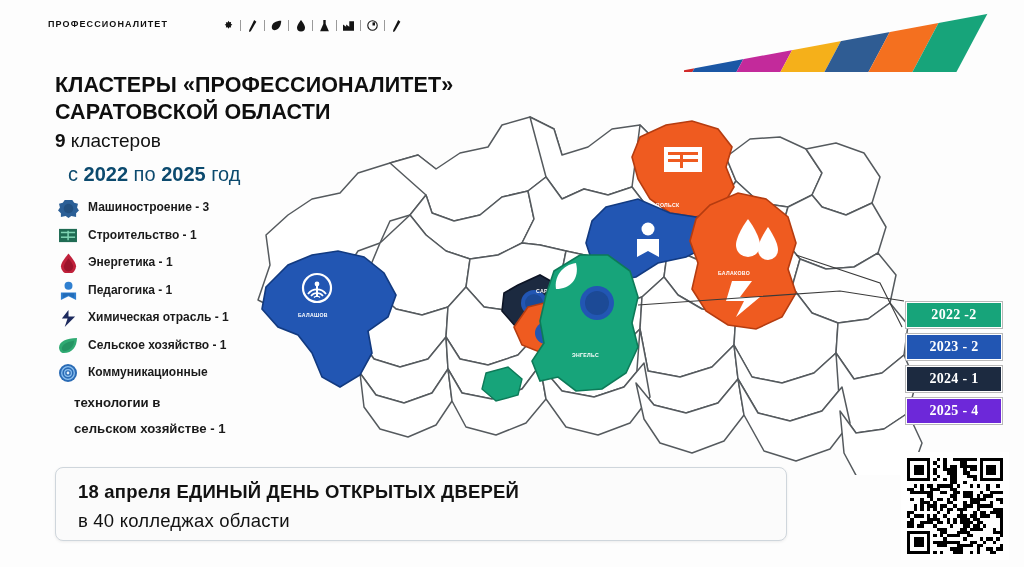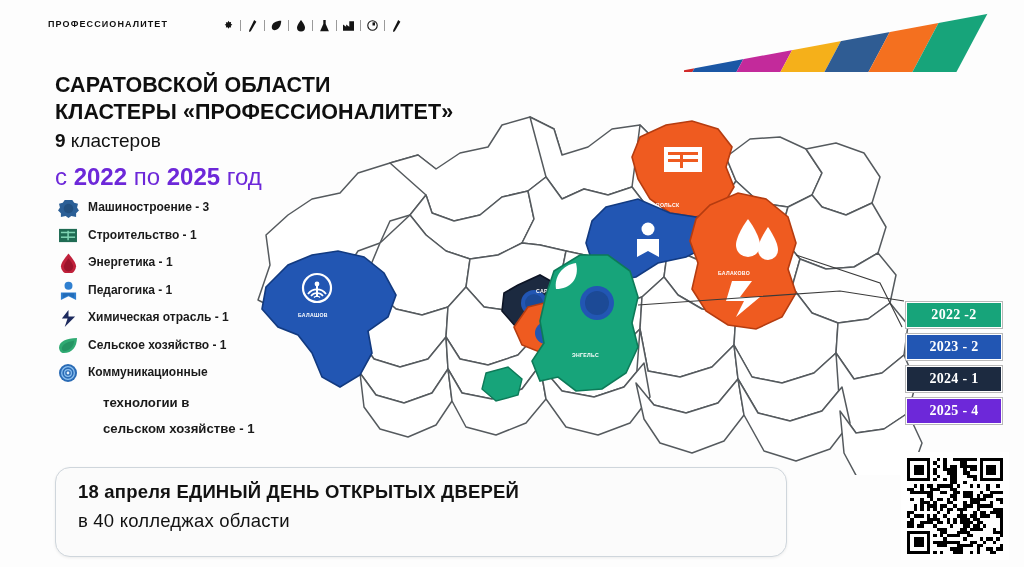--- a/index.html
+++ b/index.html
@@ -71,22 +71,22 @@
     line-height: 1.26;
     color: #0f0f0f;
     letter-spacing: 0.1px;
   }
   #subtitle1 {
     position: absolute; left: 55px; top: 130px;
     font-size: 19px; color: #111;
   }
   #subtitle1 b { font-weight: bold; }
   #subtitle2 {
-    position: absolute; left: 55px; top: 163px;
-    font-size: 24px; color: #6d28d9;
+    position: absolute; left: 68px; top: 163px;
+    font-size: 20px; color: #0c4a6e;
   }
   #subtitle2 b { font-weight: bold; }
 
   
   #legend {
     position: absolute; left: 57px; top: 198px;
     width: 290px;
   }
   .leg-row {
     display: flex; align-items: flex-start;
@@ -100,21 +100,21 @@
   }
   .leg-txt {
     font-size: 12px; color: #1a1a1a;
     font-weight: bold;
     line-height: 1.25;
     padding-top: 2px;
     white-space: nowrap;
   }
   .leg-cont {
     font-size: 13.2px; color: #1a1a1a; font-weight: bold;
-    margin-left: 46px; margin-top: 11px;
+    margin-left: 17px; margin-top: 11px;
     white-space: nowrap;
   }
 
   
   #map {
     position: absolute; left: 240px; top: 95px;
     width: 700px; height: 380px;
   }
   #map svg { display: block; }
 
@@ -130,24 +130,24 @@
     display: flex; align-items: center; justify-content: center;
     font-size: 14px; font-weight: bold;
     color: #ffffff;
     letter-spacing: 0.3px;
     font-family: "Liberation Serif", serif;
   }
 
   
   #banner {
     position: absolute; left: 55px; top: 467px;
-    width: 732px; height: 90px;
+    width: 732px; height: 74px;
     background: #fbfbfb;
     border: 1px solid #cfd6dc;
-    border-radius: 15px;
+    border-radius: 8px;
     box-shadow: 0 1px 3px rgba(0,0,0,.07);
   }
   #banner-l1 {
     position: absolute; left: 22px; top: 13px;
     font-size: 18.5px; font-weight: bold; color: #121212;
     letter-spacing: 0.2px;
   }
   #banner-l2 {
     position: absolute; left: 22px; top: 42px;
     font-size: 18.5px; font-weight: normal; color: #121212;
@@ -347,22 +347,22 @@
       <path d="M246 278 L268 272 L282 284 L278 300 L256 306 L242 294 Z" fill="#17a47a" stroke="#0d7a58" stroke-width="1.4"></path>
 
       <g stroke="#3a3a3a" stroke-width="1.1" fill="none">
         <path d="M398 210 L600 196 L664 206"></path>
         <path d="M556 160 L640 188 L662 232"></path>
       </g>
     </svg>
   </div>
 
   <div id="title">
+    <div>КЛАСТЕРЫ «ПРОФЕССИОНАЛИТЕТ»</div>
     <div>САРАТОВСКОЙ ОБЛАСТИ</div>
-    <div>КЛАСТЕРЫ «ПРОФЕССИОНАЛИТЕТ»</div>
   </div>
   <div id="subtitle1"><b>9</b><span> кластеров</span></div>
   <div id="subtitle2"><span>с </span><b>2022</b><span> по </span><b>2025</b><span> год</span></div>
 
   <div id="legend">
 
     <div class="leg-row">
       <span class="leg-ico">
         <svg width="21" height="19" viewBox="0 0 22 20">
           <path fill="#2b5f96" d="M7 1h8l2 3 4 1-1 4 2 3-3 3 0 4-5-1-3 2-3-2-5 1 0-4-3-3 2-3-1-4 4-1z"></path>

